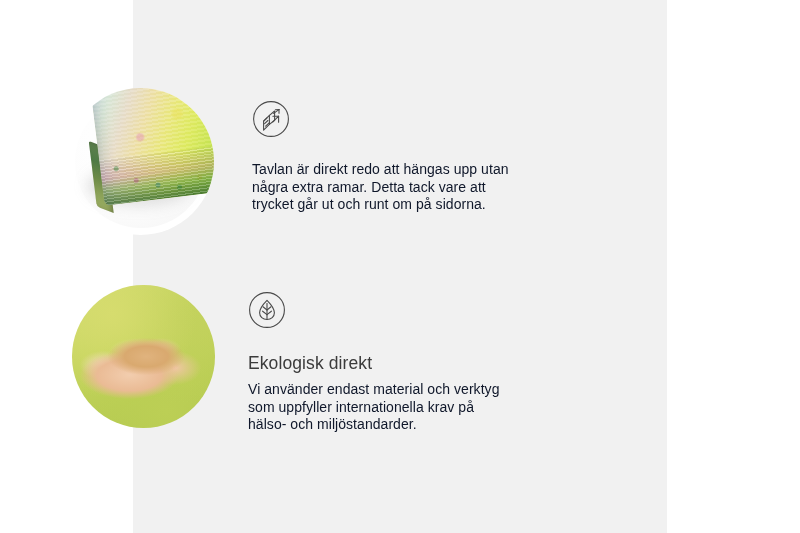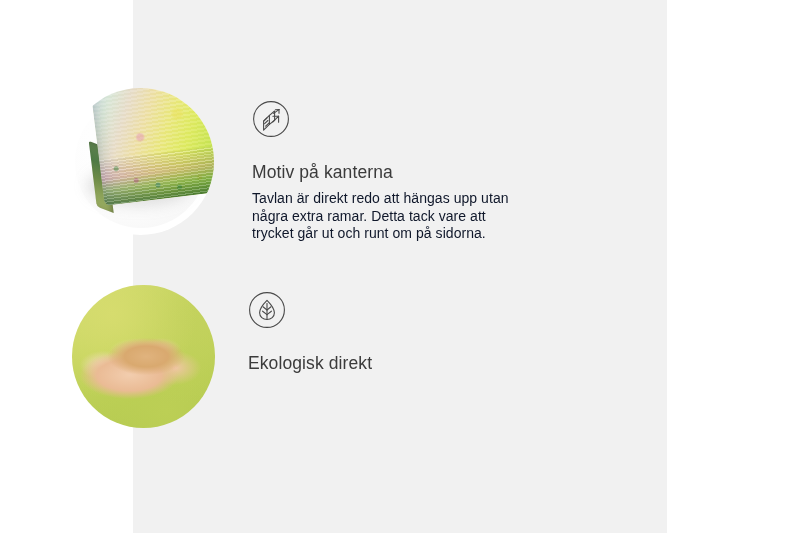--- a/index.html
+++ b/index.html
@@ -248,21 +248,20 @@
           <path d="M13.6 26.2 L16.9 23.1"></path>
           <path d="M17.4 15.3 L22.6 11.0 L22.6 20.3 L17.4 24.4"></path>
           <path d="M20.9 21.9 L26.6 16.2 L26.6 22.2"></path>
           <path d="M26.6 16.2 L20.9 16.2"></path>
           <path d="M21.6 13.4 L27.0 9.6"></path>
           <path d="M27.0 9.6 L23.4 9.7"></path>
           <path d="M27.0 9.6 L27.0 13.2"></path>
         </svg>
       </span>
 
-      <div class="feature-title">Motiv på kanterna</div>
 
       <div class="feature-desc">Tavlan är direkt redo att hängas upp utan några extra ramar. Detta tack vare att trycket går ut och runt om på sidorna.</div>
     </div>
   </div>
 
   <div class="feature feature-bottom">
 
     <div class="photo photo-woodchips"></div>
 
     <div class="feature-text">
@@ -274,16 +273,17 @@
           <path d="M19 12.6 L19 28.5"></path>
           <path d="M19 19.0 L15.0 15.8"></path>
           <path d="M19 19.0 L23.0 15.8"></path>
           <path d="M19 23.6 L14.6 20.2"></path>
           <path d="M19 23.6 L23.4 20.2"></path>
         </svg>
       </span>
 
       <div class="feature-title">Ekologisk direkt</div>
 
+      <div class="feature-desc">Vi använder endast material och verktyg som uppfyller internationella krav på hälso- och miljöstandarder.</div>
     </div>
   </div>
 
 </div>
 
 </body></html>

